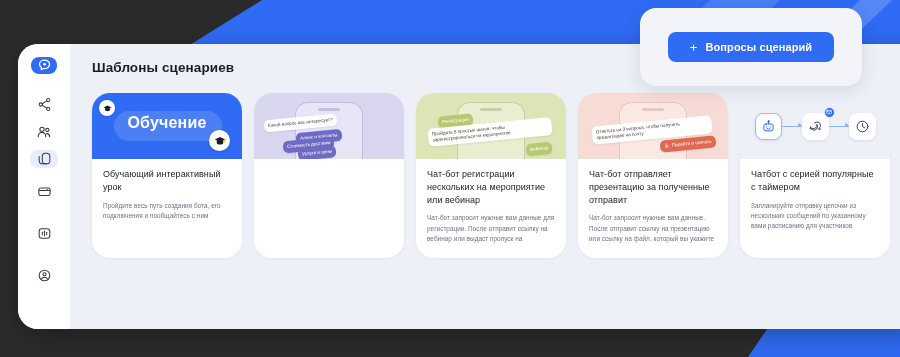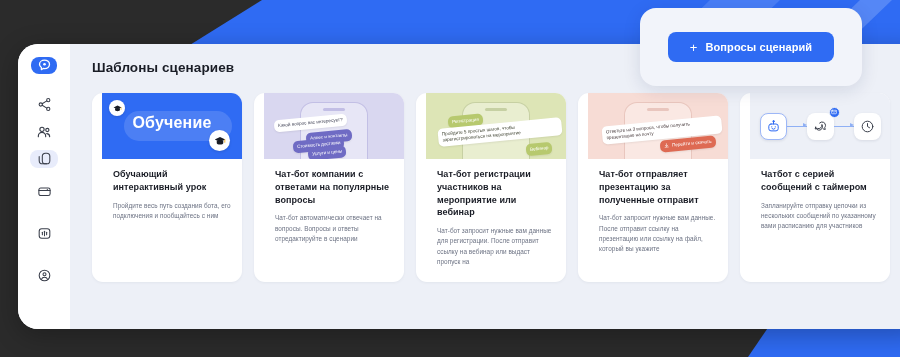--- a/index.html
+++ b/index.html
@@ -81,32 +81,31 @@
     font-size: 13.5px; font-weight: 600; color: #1a1d26;
     letter-spacing: .1px;
     margin-bottom: 18px;
   }
 
   
   #cards { display: flex; gap: 12px; }
   .card {
     width: 150px; flex: 0 0 150px;
     background: #ffffff;
-    border-radius: 11px;
+    border-radius: 18px;
     overflow: hidden;
     box-shadow: 0 1px 3px rgba(20,30,60,.05);
     cursor: pointer;
-    padding-left: 10px;
   }
   .thumb {
     height: 66px; position: relative; overflow: hidden;
   }
   .card-body { padding: 9px 11px 14px 11px; }
   .card-title {
-    font-size: 9px; font-weight: 700; color: #1a1d26;
+    font-size: 9px; font-weight: 400; color: #1a1d26;
     line-height: 1.42; letter-spacing: .05px;
     margin-bottom: 7px;
   }
   .card-desc {
     font-size: 6.4px; color: #6d7384; line-height: 1.62;
     letter-spacing: .04px;
   }
 
   
   .t1 { background: #2f6bf3; }
@@ -321,39 +320,35 @@
           <div class="phone-wrap">
             <div class="phone">
               <div class="notch"></div>
             </div>
             <div class="bub q">Какой вопрос вас интересует?</div>
             <div class="bub o1">Адрес и контакты</div>
             <div class="bub o2">Стоимость доставки</div>
             <div class="bub o3">Услуги и цены</div>
           </div>
         </div>
-        <div class="card-body">
-          <div class="card-title">Чат-бот компании с ответами на популярные вопросы</div>
-          <div class="card-desc">Чат-бот автоматически отвечает на вопросы. Вопросы и ответы отредактируйте в сценарии</div>
-        </div>
       </article>
 
       <article class="card">
         <div class="thumb t3">
           <div class="phone-wrap">
             <div class="phone">
               <div class="notch"></div>
             </div>
             <div class="bub tag1">Регистрация</div>
             <div class="bub main">Пройдите 5 простых шагов, чтобы зарегистрироваться на мероприятие</div>
             <div class="bub tag2">Вебинар</div>
           </div>
         </div>
         <div class="card-body">
-          <div class="card-title">Чат-бот регистрации участников на мероприятие или вебинар</div>
+          <div class="card-title">Чат-бот регистрации нескольких на мероприятие или вебинар</div>
           <div class="card-desc">Чат-бот запросит нужные вам данные для регистрации. После отправит ссылку на вебинар или выдаст пропуск на</div>
         </div>
       </article>
 
       <article class="card">
         <div class="thumb t4">
           <div class="phone-wrap">
             <div class="phone">
               <div class="notch"></div>
             </div>
@@ -403,21 +398,21 @@
             <div class="flow-arrow"></div>
             <div class="flow-node">
               <svg width="15" height="15" viewBox="0 0 24 24" fill="none" stroke="#3a3f4b" stroke-width="1.6" stroke-linecap="round" stroke-linejoin="round">
                 <circle cx="12" cy="12" r="8.5"></circle>
                   <path d="M12 7.3V12l3.3 2"></path>
               </svg>
             </div>
           </div>
         </div>
         <div class="card-body">
-          <div class="card-title">Чатбот с серией сообщений с таймером</div>
+          <div class="card-title">Чатбот с серией популярные с таймером</div>
           <div class="card-desc">Запланируйте отправку цепочки из нескольких сообщений по указанному вами расписанию для участников</div>
         </div>
       </article>
 
     </section>
   </main>
 </div>
 
 <div id="create-panel">
   <button id="create-button">

